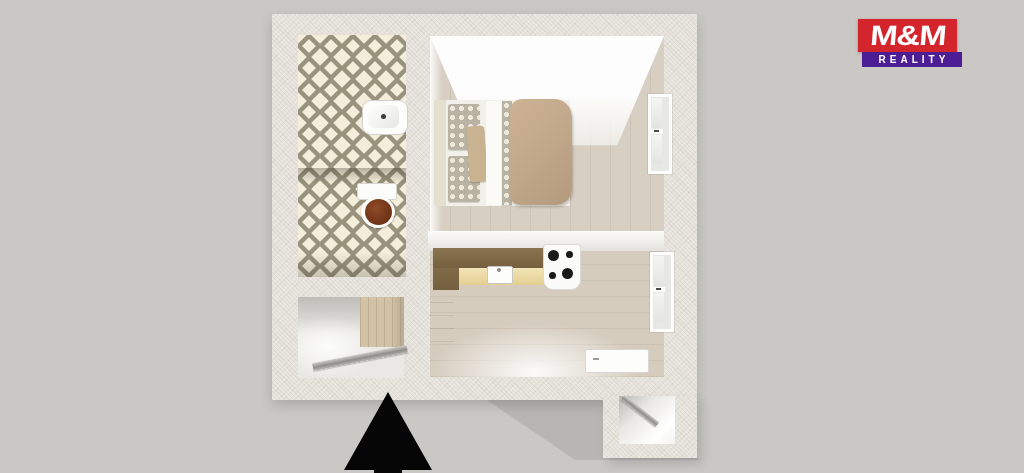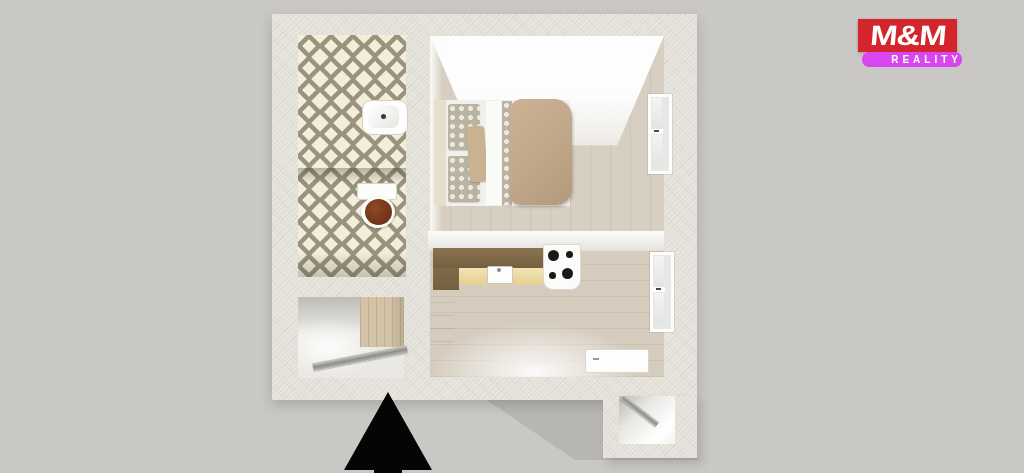--- a/index.html
+++ b/index.html
@@ -82,21 +82,21 @@
   }
   .rail{background:linear-gradient(180deg,#cfcecb 0%,#8f8e8a 55%,#b9b8b4 100%);box-shadow:0 1px 1px rgba(0,0,0,.2);}
   .shade-band{background:linear-gradient(180deg, rgba(40,36,28,.30) 0%, rgba(0,0,0,0) 100%);}
   .shade-band-up{background:linear-gradient(0deg, rgba(40,36,28,.22) 0%, rgba(0,0,0,0) 100%);}
   .ext-room{background:linear-gradient(135deg,#b9b8b5 0%,#e8e7e4 35%,#ffffff 75%,#f2f2f0 100%);}
   .ground-shadow{background:rgba(95,93,88,.16);}
 
   
   .logo-red{background:#d4252c;display:flex;align-items:center;justify-content:center;box-shadow:0 1px 3px rgba(0,0,0,.25);}
   .logo-red span{color:#ffffff;font-weight:800;font-size:28px;letter-spacing:-1px;transform:scaleX(1.18) skewX(-4deg);}
-  .logo-blue{background:#d946ef;display:flex;align-items:center;justify-content:flex-end;border-radius:7px;}
+  .logo-blue{background:#4c1d95;display:flex;align-items:center;justify-content:center;}
   .logo-blue span{color:#ffffff;font-weight:700;font-size:10px;letter-spacing:4px;padding-left:4px;}
 </style>
 </head>
 <body>
 
 <div id="stage">
 
   <div class="abs ground-shadow" style="left:440px;top:400px;width:260px;height:60px;clip-path:polygon(18% 0,62% 0,100% 100%,52% 100%);"></div>
 
   <div class="abs wall plan-backing" style="left:272px;top:14px;width:425px;height:386px;"></div>

